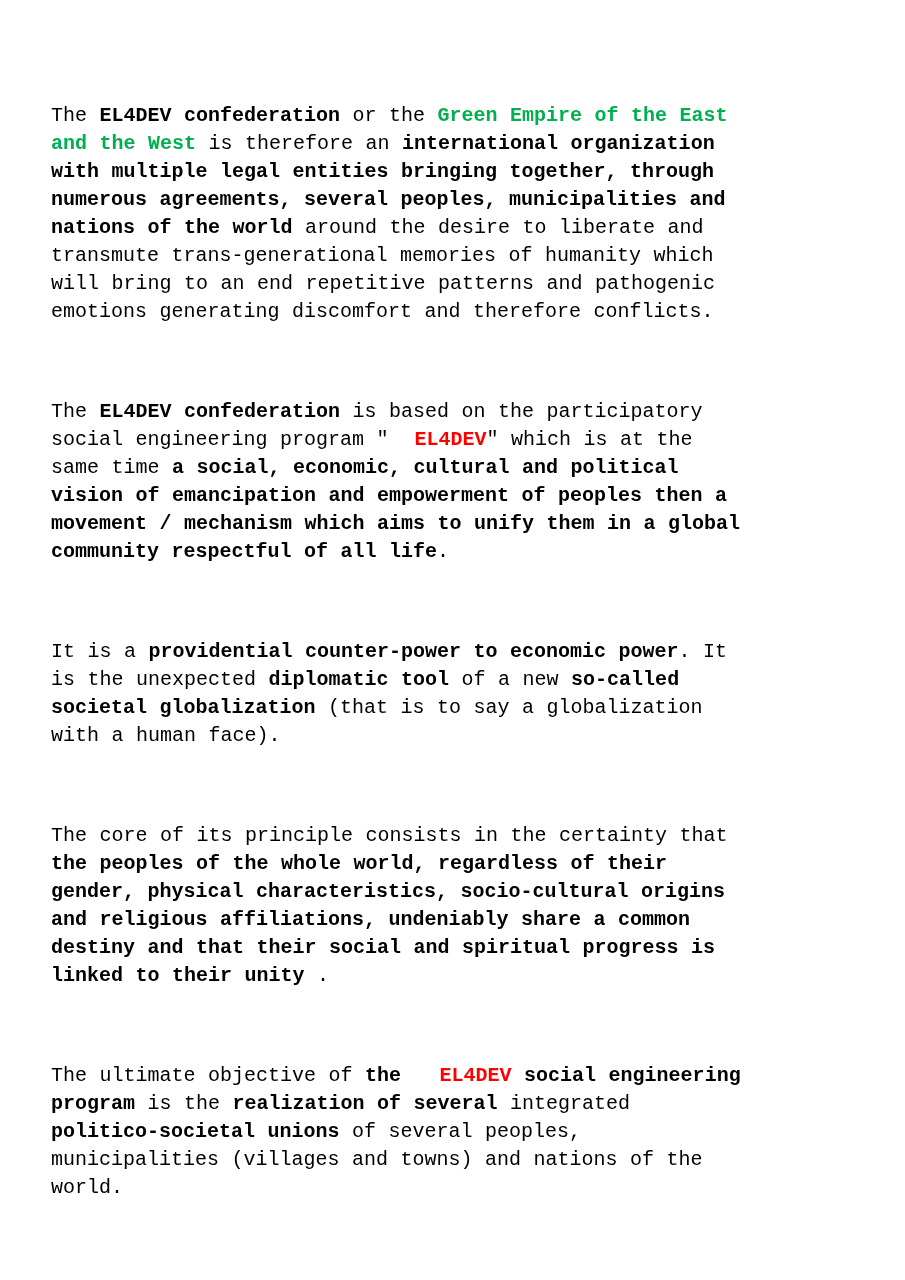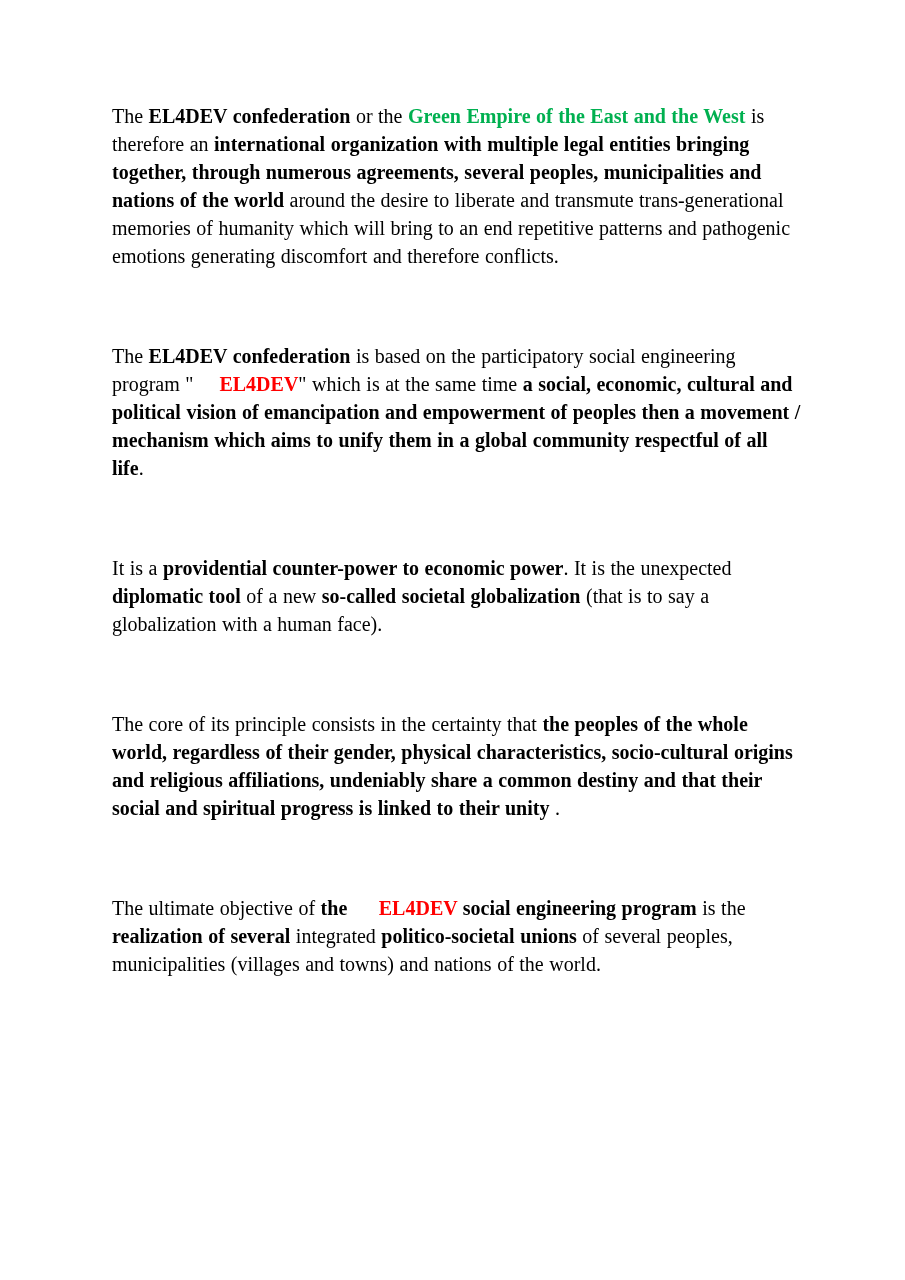--- a/index.html
+++ b/index.html
@@ -13,22 +13,22 @@
     padding: 0;
     width: 905px;
     height: 1280px;
     overflow: hidden;
     background: #ffffff;
   }
   .page {
     width: 905px;
     height: 1280px;
     background: #ffffff;
-    padding: 102px 107px 0 112px;
-    font-family: Liberation Serif, serif;
+    padding: 102px 107px 0 51px;
+    font-family: Liberation Mono, monospace;
   }
   .para {
     width: 690px;
     margin: 0 0 72px 0;
     font-size: 20px;
     line-height: 28px;
     color: var(--text);
     text-align: left;
     word-spacing: 0.5px;
   }

